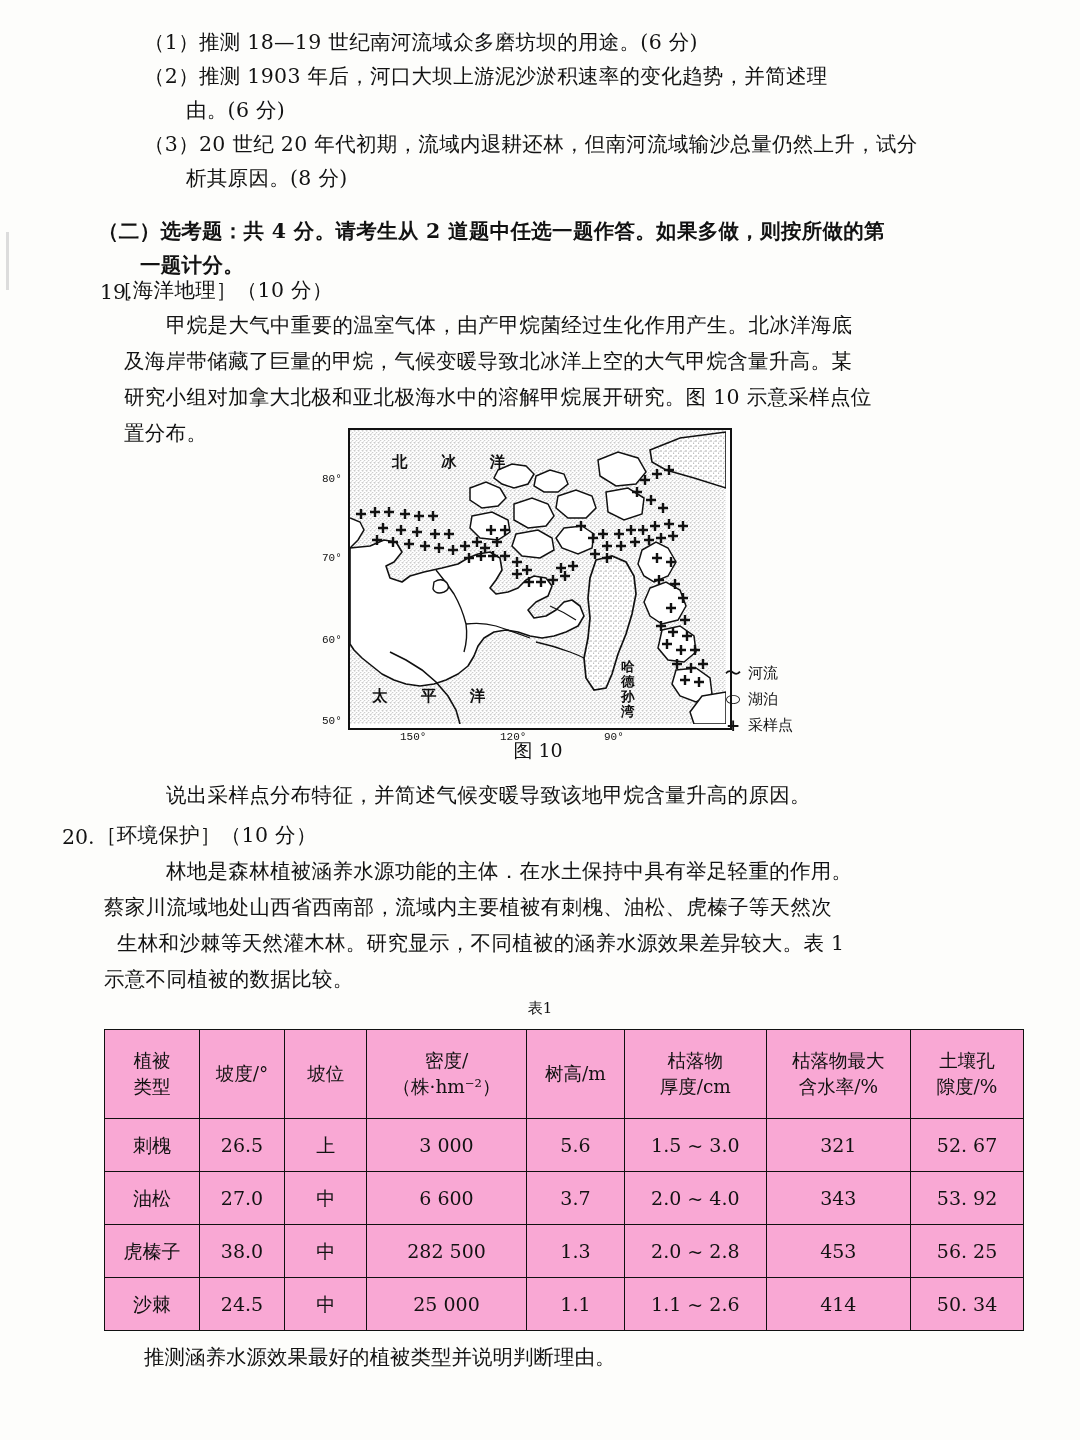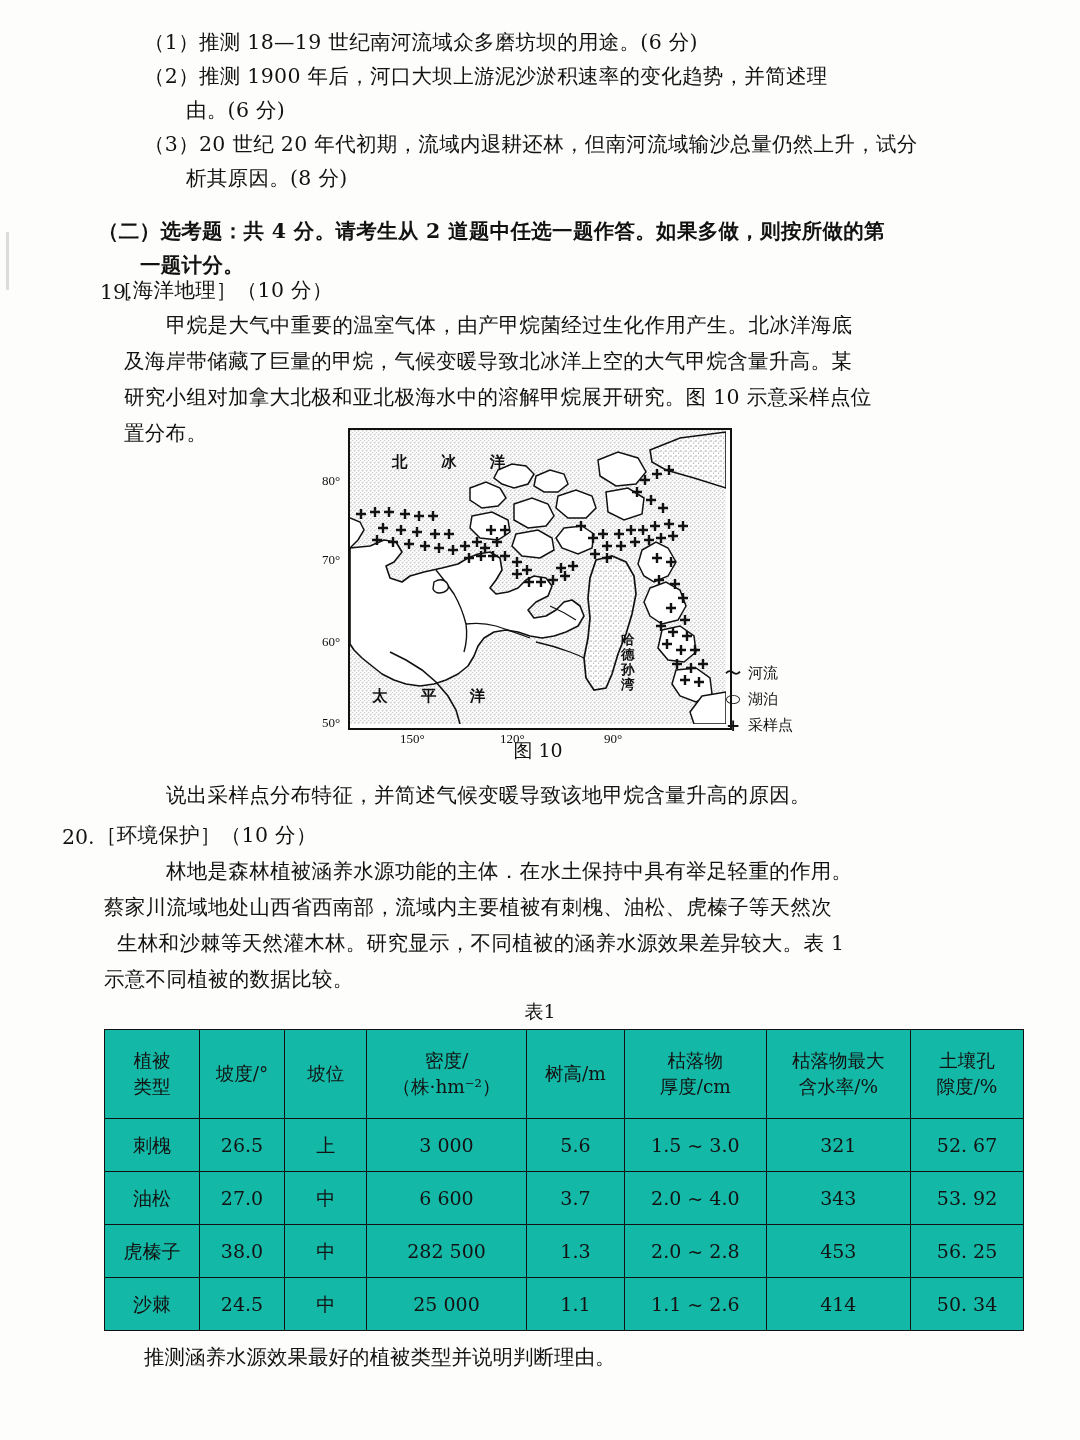--- a/index.html
+++ b/index.html
@@ -22,39 +22,39 @@
     position:absolute;
   }
 
   .qnum{position:absolute;font-size:20.5px;}
 
   
   .figwrap{position:absolute;left:348px;top:428px;width:380px;height:300px;}
   .mapbox{position:absolute;left:0;top:0;width:380px;height:298px;border:2px solid #111;background:#fff;overflow:hidden;}
   .figcap{position:absolute;left:348px;top:738px;width:380px;text-align:center;font-size:19px;}
 
-  .axlabel{position:absolute;font-size:13px;font-family:Liberation Serif, serif;color:#111;}
+  .axlabel{position:absolute;font-size:11px;font-family:Liberation Mono, monospace;color:#111;}
   .latlab{left:322px;}
   .lonlab{top:731px;}
 
   .legend{position:absolute;left:718px;top:660px;font-size:15px;line-height:26px;}
   .legend .row{display:flex;align-items:center;height:26px;}
   .legend .gl{display:inline-block;width:30px;text-align:center;font-size:17px;}
 
   .oclab{position:absolute;font-size:15.5px;letter-spacing:14px;color:#111;font-weight:600;}
   .baylab{position:absolute;font-size:13.5px;line-height:15px;width:15px;color:#111;font-weight:600;}
 
   
-  .tblcap{position:absolute;left:0;top:999px;width:1080px;text-align:center;font-size:19px;}
+  .tblcap{position:absolute;left:0;top:999px;width:1080px;text-align:center;font-size:15px;}
   table.data{
     position:absolute;left:104px;top:1029px;
     border-collapse:collapse;
     width:920px;
     font-size:19px;
-    background:#14b8a6;
+    background:#f9a8d4;
   }
   table.data td,table.data th{
     border:1.6px solid #111;
     text-align:center;
     vertical-align:middle;
     font-weight:normal;
     padding:0;
     line-height:26px;
   }
   table.data thead th{height:88px;font-size:18.5px;}
@@ -71,21 +71,21 @@
   .edgemark{position:absolute;left:6px;top:232px;width:3px;height:58px;background:#dcdcdc;}
 </style>
 </head>
 <body>
 
 <div class="page">
 
   <div class="edgemark"></div>
 
   <div class="ln" style="left:144px;top:32px;">（1）推测 18—19 世纪南河流域众多磨坊坝的用途。(6 分)</div>
-  <div class="ln" style="left:144px;top:66px;">（2）推测 1900 年后，河口大坝上游泥沙淤积速率的变化趋势，并简述理</div>
+  <div class="ln" style="left:144px;top:66px;">（2）推测 1903 年后，河口大坝上游泥沙淤积速率的变化趋势，并简述理</div>
   <div class="ln" style="left:186px;top:100px;">由。(6 分)</div>
   <div class="ln" style="left:144px;top:134px;">（3）20 世纪 20 年代初期，流域内退耕还林，但南河流域输沙总量仍然上升，试分</div>
   <div class="ln" style="left:186px;top:168px;text-align:right;">析其原因。(8 分)</div>
 
   <div class="ln" style="left:98px;top:221px;font-weight:bold;">（二）选考题：共 4 分。请考生从 2 道题中任选一题作答。如果多做，则按所做的第</div>
   <div class="ln" style="left:140px;top:255px;font-weight:bold;">一题计分。</div>
 
   <div class="qnum" style="left:80px;top:280px;margin-left:20px;">19.</div>
   <div class="ln" style="left:112px;top:280px;">［海洋地理］（10 分）</div>
 
@@ -251,21 +251,21 @@
             <path d="M330,250 h10 M335,245 v10"></path>
             <path d="M344,252 h10 M349,247 v10"></path>
           </g>
         </g>
       </svg>
     </div>
   </div>
 
   <div class="oclab" style="left:392px;top:452px;">北 冰 洋</div>
   <div class="oclab" style="left:372px;top:686px;">太 平 洋</div>
-  <div class="baylab" style="left:621px;top:632px;">哈德孙湾</div>
+  <div class="baylab" style="left:621px;top:659px;">哈德孙湾</div>
 
   <div class="axlabel latlab" style="top:473px;">80°</div>
   <div class="axlabel latlab" style="top:552px;">70°</div>
   <div class="axlabel latlab" style="top:634px;">60°</div>
   <div class="axlabel latlab" style="top:715px;">50°</div>
 
   <div class="axlabel lonlab" style="left:400px;">150°</div>
   <div class="axlabel lonlab" style="left:500px;">120°</div>
   <div class="axlabel lonlab" style="left:604px;">90°</div>
 

